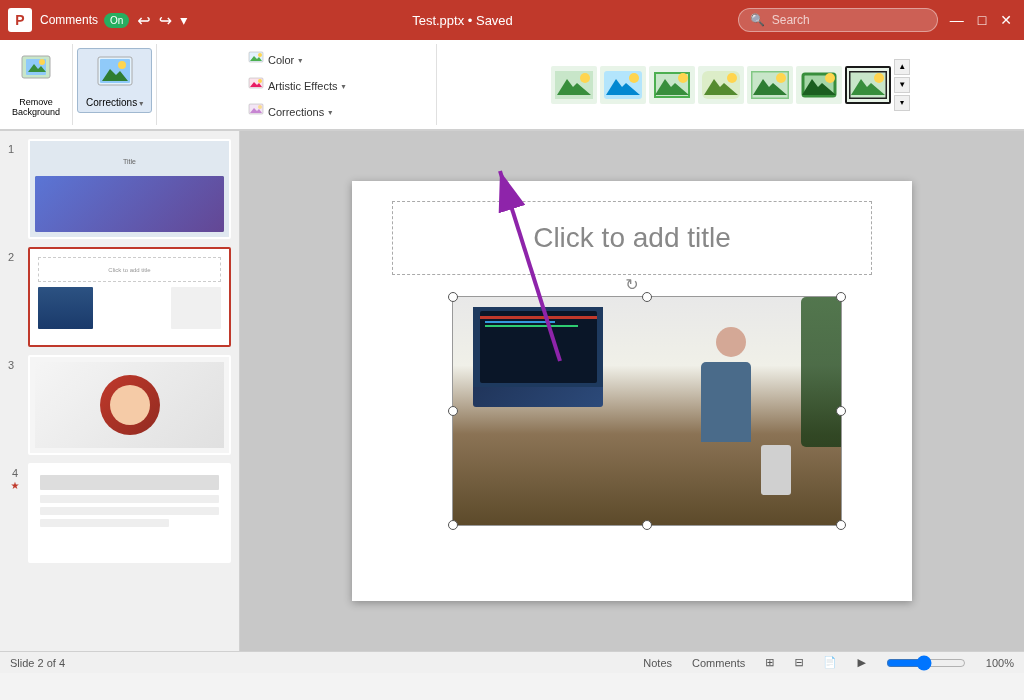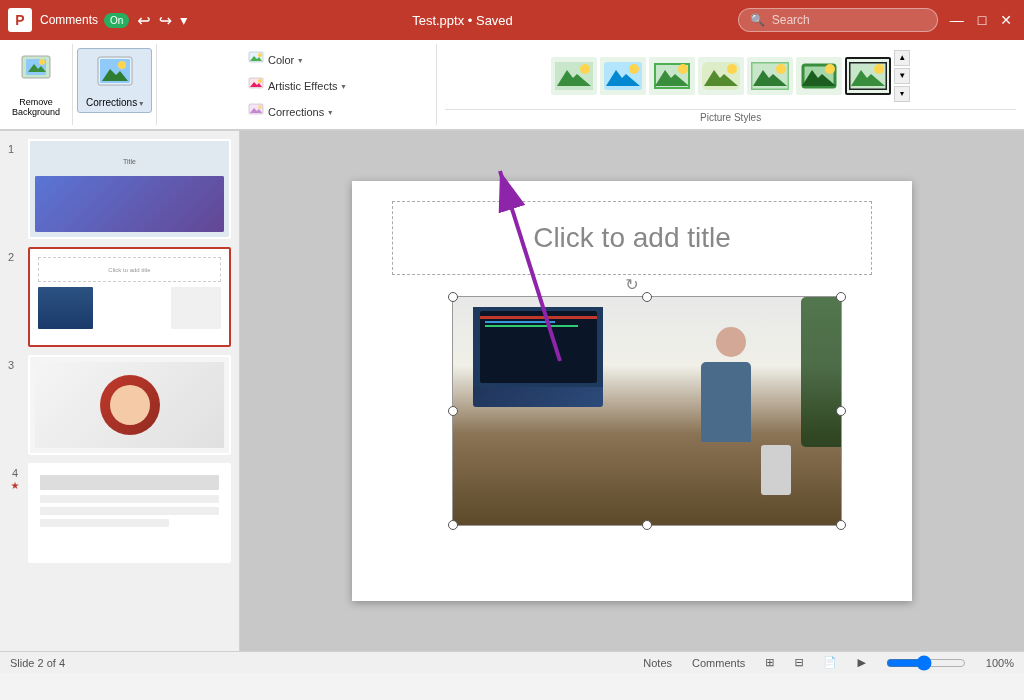--- a/index.html
+++ b/index.html
@@ -463,21 +463,20 @@
               <polygon points="2,24 12,8 18,16 22,12 36,24" fill="#388e3c"></polygon>
               <circle cx="30" cy="7" r="5" fill="#ffd54f"></circle>
             </svg>
         </div>
         <div class="scroll-arrows">
           <div class="scroll-arrow">▲</div>
           <div class="scroll-arrow">▼</div>
           <div class="scroll-arrow">▾</div>
         </div>
       </div>
-      <div class="picture-styles-label">Picture Styles</div>
     </div>
   </div>
 </div>
 
 <div class="main-container" style="height: calc(700px - 40px - 90px - 28px - 22px);">
 
   <div class="slides-panel">
 
     <div class="slide-thumb">
       <div class="slide-num">1</div>

